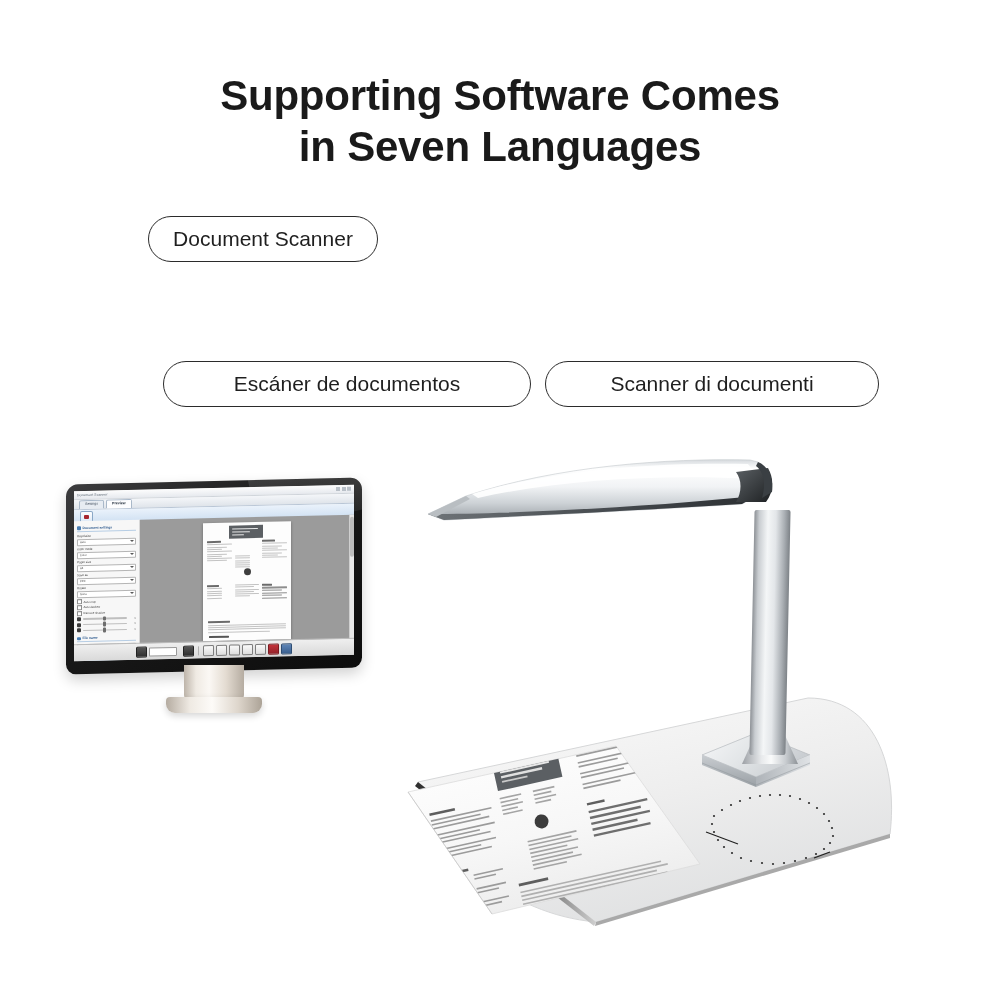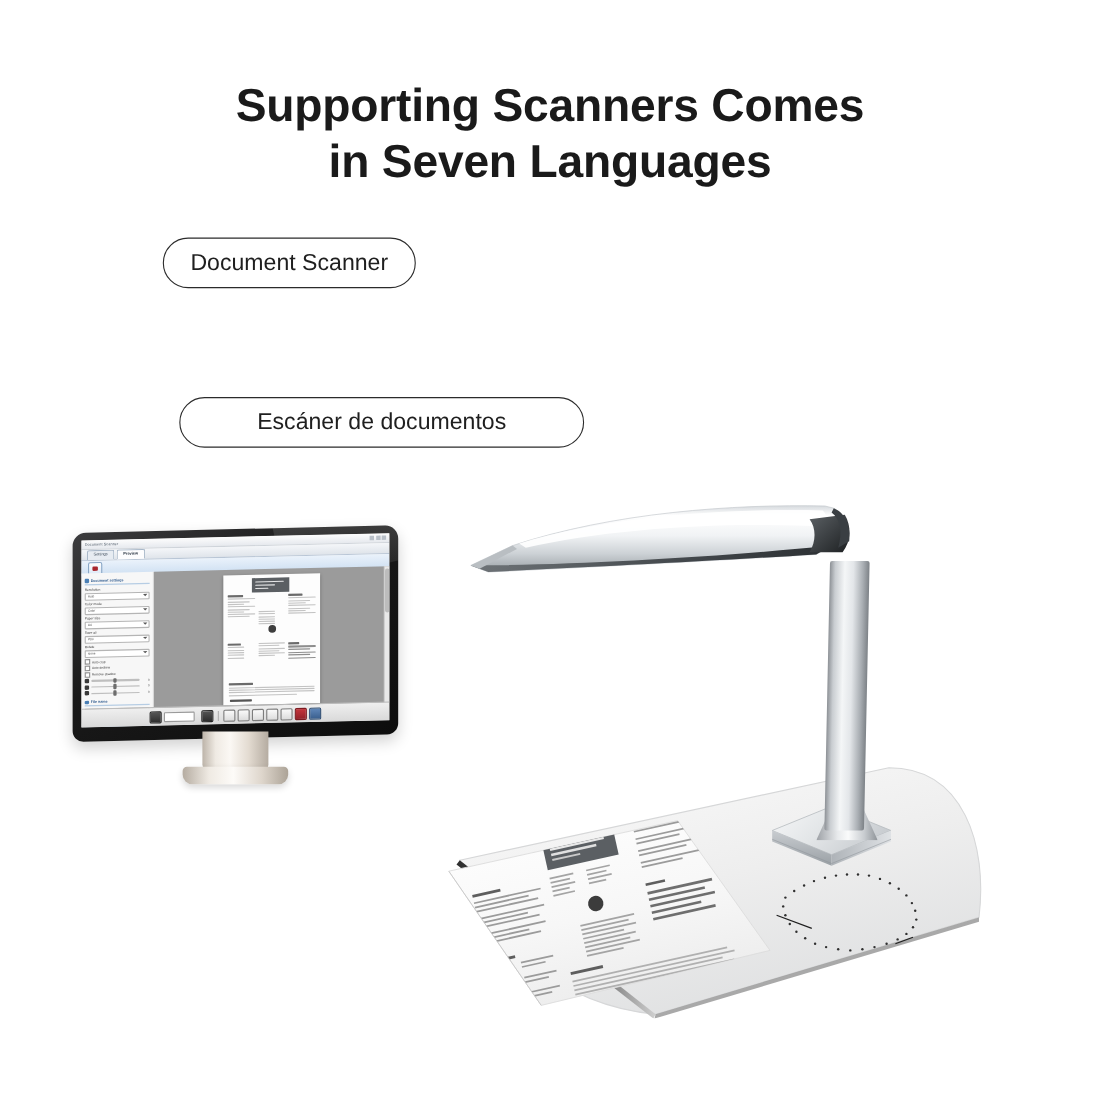--- a/index.html
+++ b/index.html
@@ -348,27 +348,28 @@
   .arm svg { display: block; }
 
   
   .pad-doc { position: absolute; left: 14px; top: 268px; width: 340px; height: 200px; }
   .pad-doc svg { display: block; }
 </style>
 </head>
 <body>
 
 <h1 class="headline">
-  <span class="ln">Supporting Scanners Comes</span>
+  <span class="ln">Supporting Software Comes</span>
   <span class="ln">in Seven Languages</span>
 </h1>
 
 <div class="pills">
   <div class="pill" id="pill-0">Document Scanner</div>
   <div class="pill" id="pill-5">Escáner de documentos</div>
+  <div class="pill" id="pill-6">Scanner di documenti</div>
 </div>
 
 <div class="monitor">
 
   <div class="monitor-body">
     <div class="monitor-glare"></div>
 
     <div class="screen">
 
       <div class="sw-titlebar">

